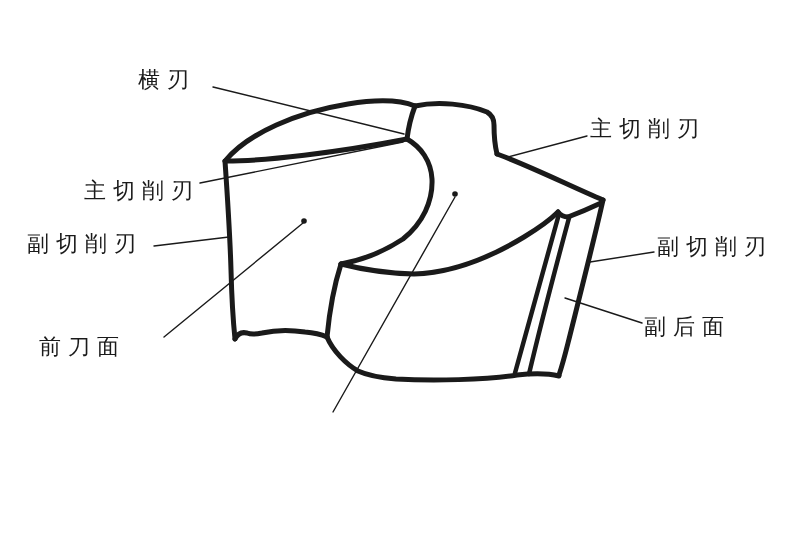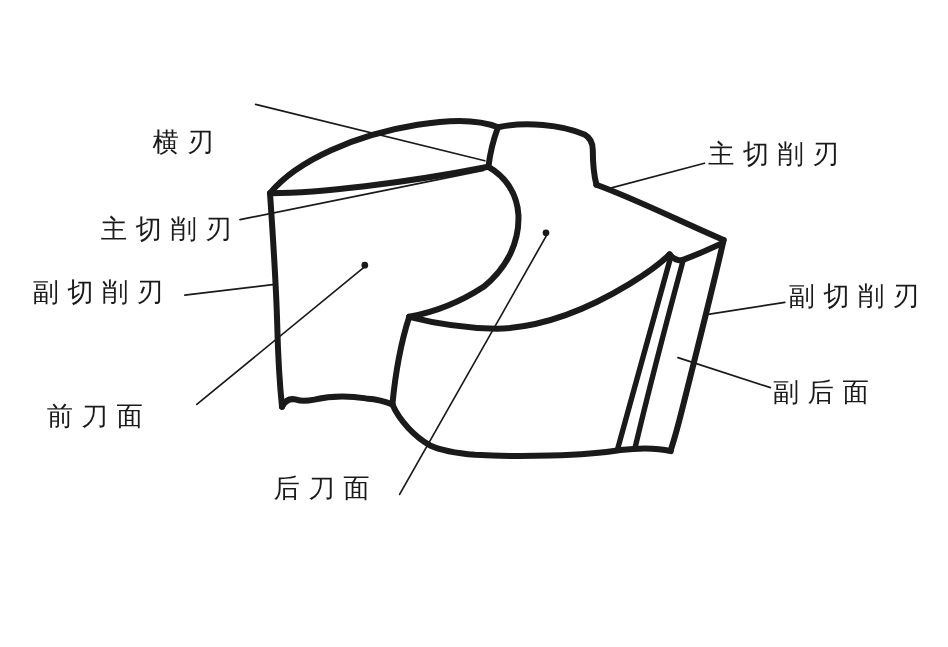--- a/index.html
+++ b/index.html
@@ -71,29 +71,28 @@
         <path d="M 642,323 L 565,298"></path>
       </g>
 
       <g fill="#1a1a1a" stroke="none">
         <circle cx="304" cy="221" r="2.8"></circle>
         <circle cx="455" cy="194" r="2.8"></circle>
       </g>
     </g>
   </svg>
 
-  <div class="diagram-label" style="left:127px; top:67px;margin-top:39px;">横刃</div>
+  <div class="diagram-label" style="left:138px; top:67px;">横刃</div>
 
   <div class="diagram-label" style="left:84px; top:178px;">主切削刃</div>
 
   <div class="diagram-label" style="left:27px; top:231px;">副切削刃</div>
 
   <div class="diagram-label" style="left:39px; top:334px;text-align:center;">前刀面</div>
 
-  <div class="diagram-label" style="left:228px; top:394px;">后刀面</div>
 
   <div class="diagram-label" style="left:590px; top:116px;">主切削刃</div>
 
   <div class="diagram-label" style="left:657px; top:234px;">副切削刃</div>
 
   <div class="diagram-label" style="left:644px; top:314px;">副后面</div>
 
 </div>
 
 </body></html>

